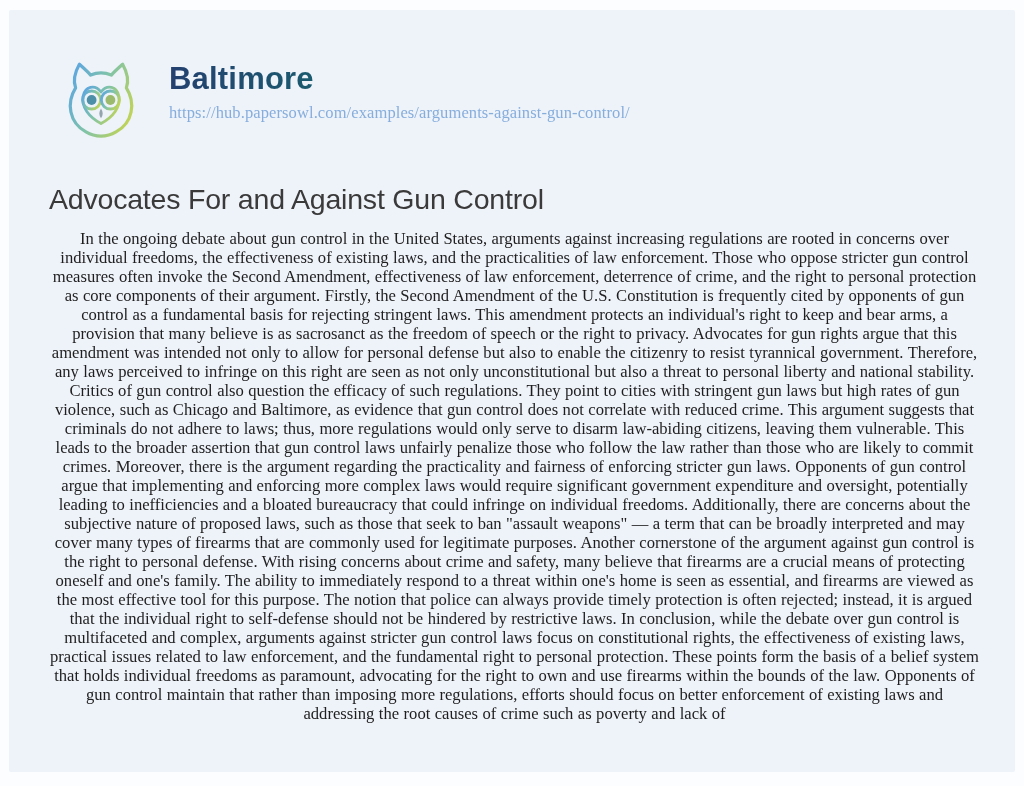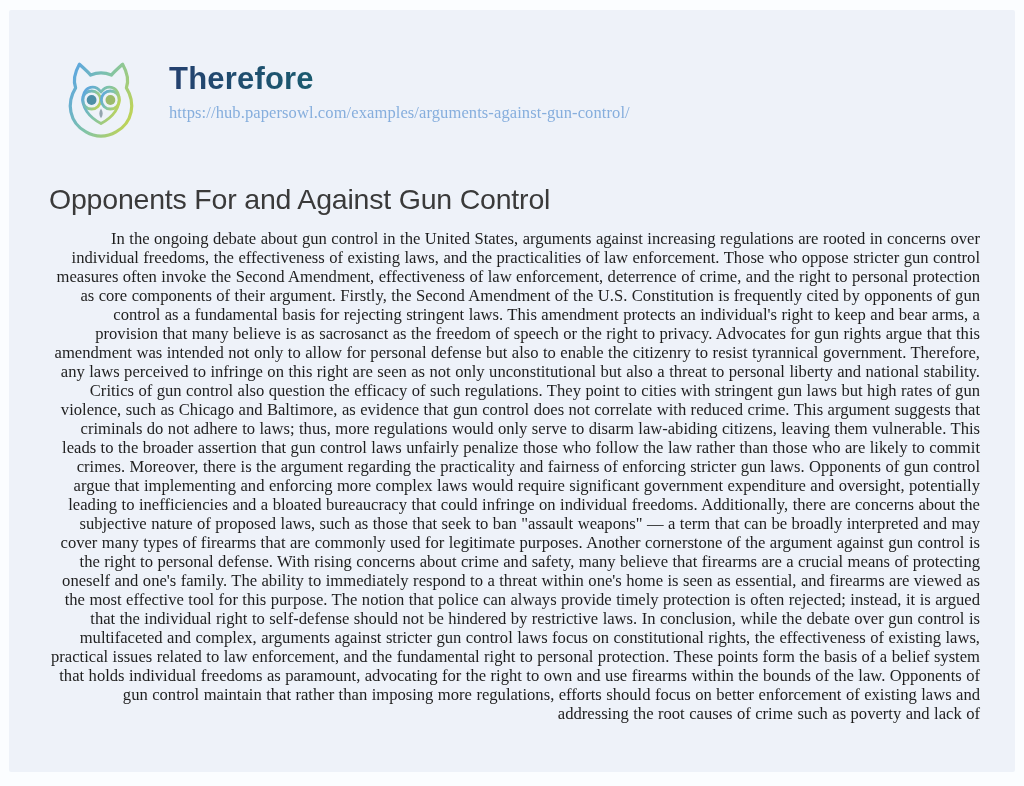--- a/index.html
+++ b/index.html
@@ -66,21 +66,21 @@
   }
   .body-text {
     margin: 13px 0 0 0;
     padding: 0 35px 0 40px;
     width: 931px;
     box-sizing: content-box;
     font-family: "Liberation Serif", serif;
     font-size: 16.6px;
     line-height: 19px;
     color: #1e1e1e;
-    text-align: right;
+    text-align: center;
     word-spacing: 0.3px;
   }
 </style>
 </head>
 <body>
 
 <div class="page">
 
   <div class="header">
 
@@ -100,22 +100,22 @@
       <circle cx="40" cy="52" r="9.6" fill="none" stroke="url(#owlg)" stroke-width="3"></circle>
       <circle cx="40" cy="52" r="5.2" fill="#4d8fa6"></circle>
 
       <circle cx="60" cy="52" r="9.6" fill="none" stroke="url(#owlg)" stroke-width="3"></circle>
       <circle cx="60" cy="52" r="5.2" fill="#9cba6b"></circle>
 
       <path d="M 50 61 C 47.6 64.5 47.6 68.5 50 71.5 C 52.4 68.5 52.4 64.5 50 61 Z" fill="#93a4ae"></path>
     </svg>
 
     <div class="brand-block">
-      <div class="brand">Therefore</div>
+      <div class="brand">Baltimore</div>
       <a class="url" href="#">https://hub.papersowl.com/examples/arguments-against-gun-control/</a>
     </div>
   </div>
 
-  <h1 class="title">Opponents For and Against Gun Control</h1>
+  <h1 class="title">Advocates For and Against Gun Control</h1>
 
   <p class="body-text">In the ongoing debate about gun control in the United States, arguments against increasing regulations are rooted in concerns over individual freedoms, the effectiveness of existing laws, and the practicalities of law enforcement. Those who oppose stricter gun control measures often invoke the Second Amendment, effectiveness of law enforcement, deterrence of crime, and the right to personal protection as core components of their argument. Firstly, the Second Amendment of the U.S. Constitution is frequently cited by opponents of gun control as a fundamental basis for rejecting stringent laws. This amendment protects an individual's right to keep and bear arms, a provision that many believe is as sacrosanct as the freedom of speech or the right to privacy. Advocates for gun rights argue that this amendment was intended not only to allow for personal defense but also to enable the citizenry to resist tyrannical government. Therefore, any laws perceived to infringe on this right are seen as not only unconstitutional but also a threat to personal liberty and national stability. Critics of gun control also question the efficacy of such regulations. They point to cities with stringent gun laws but high rates of gun violence, such as Chicago and Baltimore, as evidence that gun control does not correlate with reduced crime. This argument suggests that criminals do not adhere to laws; thus, more regulations would only serve to disarm law-abiding citizens, leaving them vulnerable. This leads to the broader assertion that gun control laws unfairly penalize those who follow the law rather than those who are likely to commit crimes. Moreover, there is the argument regarding the practicality and fairness of enforcing stricter gun laws. Opponents of gun control argue that implementing and enforcing more complex laws would require significant government expenditure and oversight, potentially leading to inefficiencies and a bloated bureaucracy that could infringe on individual freedoms. Additionally, there are concerns about the subjective nature of proposed laws, such as those that seek to ban "assault weapons" — a term that can be broadly interpreted and may cover many types of firearms that are commonly used for legitimate purposes. Another cornerstone of the argument against gun control is the right to personal defense. With rising concerns about crime and safety, many believe that firearms are a crucial means of protecting oneself and one's family. The ability to immediately respond to a threat within one's home is seen as essential, and firearms are viewed as the most effective tool for this purpose. The notion that police can always provide timely protection is often rejected; instead, it is argued that the individual right to self-defense should not be hindered by restrictive laws. In conclusion, while the debate over gun control is multifaceted and complex, arguments against stricter gun control laws focus on constitutional rights, the effectiveness of existing laws, practical issues related to law enforcement, and the fundamental right to personal protection. These points form the basis of a belief system that holds individual freedoms as paramount, advocating for the right to own and use firearms within the bounds of the law. Opponents of gun control maintain that rather than imposing more regulations, efforts should focus on better enforcement of existing laws and addressing the root causes of crime such as poverty and lack of</p>
 
 </div>
 
 </body></html>

